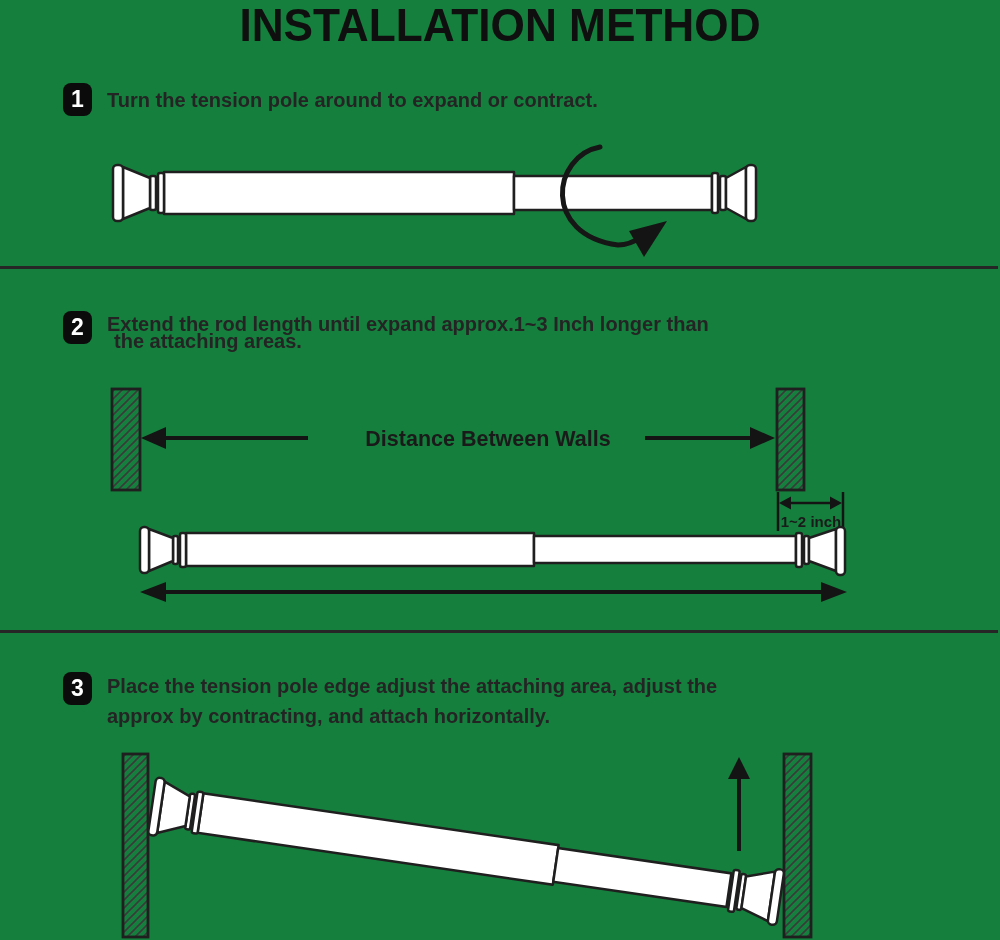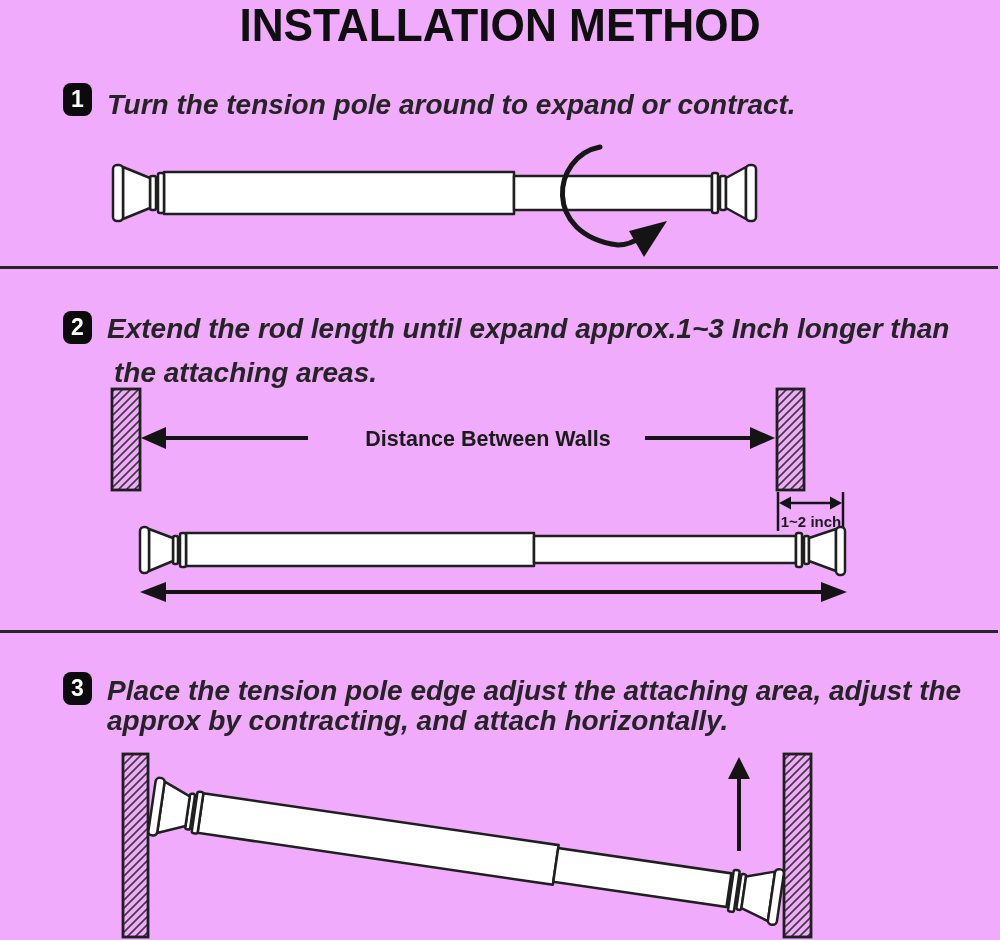--- a/index.html
+++ b/index.html
@@ -1,35 +1,35 @@
 <!DOCTYPE html>
 <html style="--ink: #1f1f1f; --badge-bg: #0b0b0b; --badge-text: #ffffff; --divider: #262626;"><head>
 <meta charset="utf-8">
 <style>
   html,body{margin:0;padding:0;background:#ffffff;}
   #page{
     position:relative;width:1000px;height:940px;overflow:hidden;
-    background:#f0abfc;color:var(--ink,#1f1f1f);
+    background:#15803d;color:var(--ink,#1f1f1f);
     font-family:"Liberation Sans",sans-serif;
   }
   .title{
     position:absolute;top:0;left:0;width:1000px;text-align:center;
     font-size:47px;font-weight:700;line-height:50px;color:#0f0f0f;
     transform:scaleX(.94);transform-origin:50% 0;letter-spacing:0;
     white-space:nowrap;
   }
   .badge{
     position:absolute;left:63px;width:29px;height:33px;
     background:var(--badge-bg,#0b0b0b);color:var(--badge-text,#ffffff);
     border-radius:8px;display:flex;align-items:center;justify-content:center;
     font-size:23px;font-weight:700;line-height:1;
   }
   .step-line{
-    position:absolute;left:107px;font-size:28px;font-weight:700;
-    color:#242424;white-space:nowrap;letter-spacing:0;font-style:italic;
+    position:absolute;left:107px;font-size:20px;font-weight:700;
+    color:#242424;white-space:nowrap;letter-spacing:0;
   }
   .divider{
     position:absolute;left:0;width:998px;height:3px;
     background:var(--divider,#262626);
   }
   svg{position:absolute;left:0;display:block;}
   .outline{fill:#ffffff;stroke:#1f1f1f;stroke-width:2.5;stroke-linejoin:round;}
   .wall{stroke:#1f1f1f;stroke-width:2.8;}
   .arrow-line{stroke:#141414;stroke-width:4;fill:none;}
   .arrow-head{fill:#141414;stroke:none;}
@@ -62,21 +62,21 @@
     <g>
       <path d="M600 147 C552 156 542 235 618 245 C627 245 634 242 641 237" fill="none" stroke="#161616" stroke-width="5" stroke-linecap="round"></path>
       <polygon class="arrow-head" points="667,221 629,231 644,257"></polygon>
     </g>
   </svg>
 
   <div class="divider" style="top:266px"></div>
 
   <div class="badge" style="top:311px">2</div>
   <div class="step-line" style="top:313px">Extend the rod length until expand approx.1~3 Inch longer than</div>
-  <div class="step-line" style="top:357px;left:114px">the attaching areas.</div>
+  <div class="step-line" style="top:330px;left:114px">the attaching areas.</div>
 
   <svg style="top:383px" width="1000" height="232" viewBox="0 383 1000 232">
     <defs>
       <pattern id="hatch" patternUnits="userSpaceOnUse" width="8" height="8">
         <path d="M-2,2 L2,-2 M-2,10 L10,-2 M6,10 L10,6" stroke="#3a3a3a" stroke-width="1.6" fill="none"></path>
       </pattern>
     </defs>
 
     <rect class="wall" x="112" y="389" width="28" height="101" fill="url(#hatch)"></rect>
     <rect class="wall" x="777" y="389" width="27" height="101" fill="url(#hatch)"></rect>

